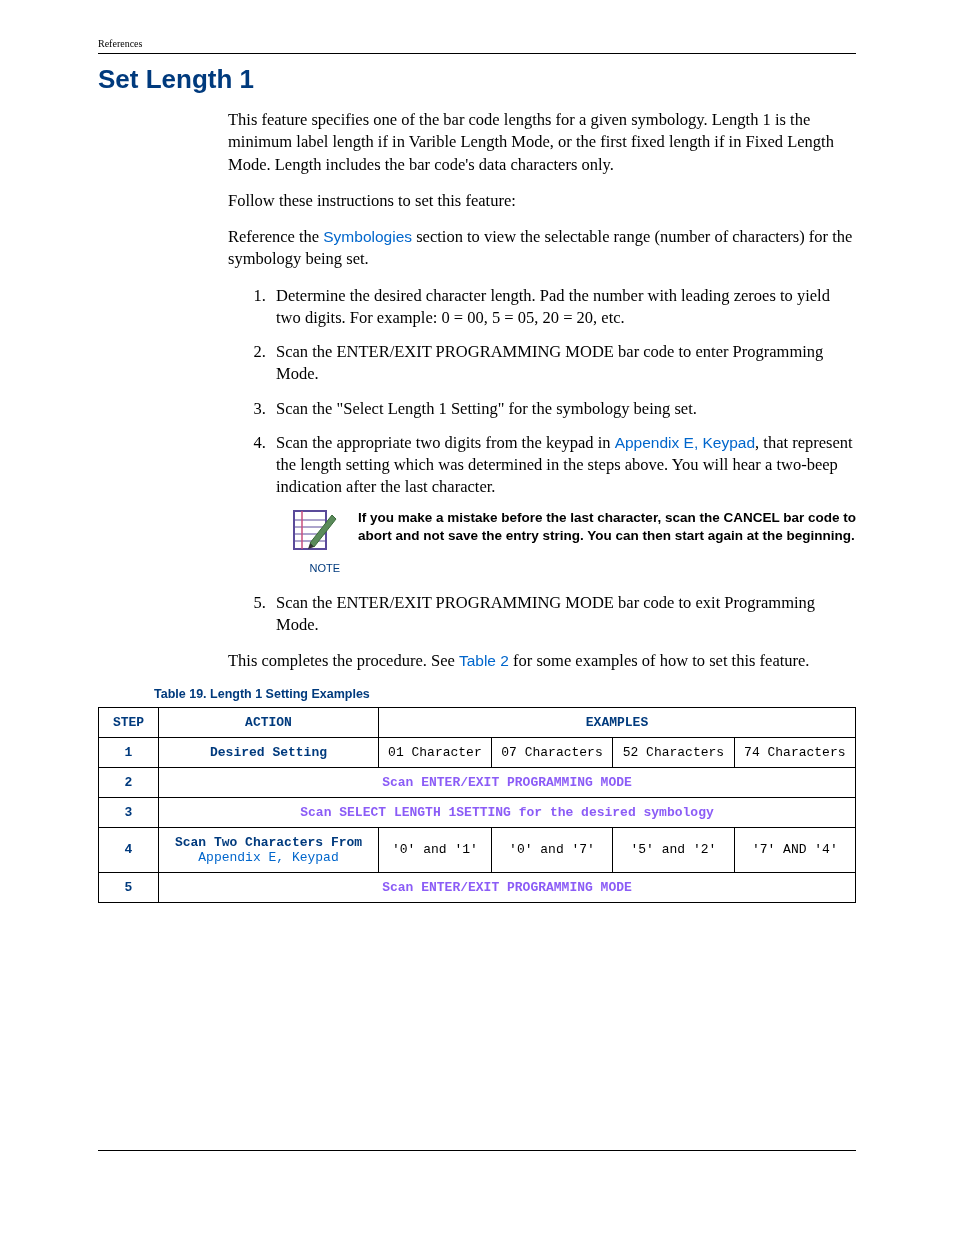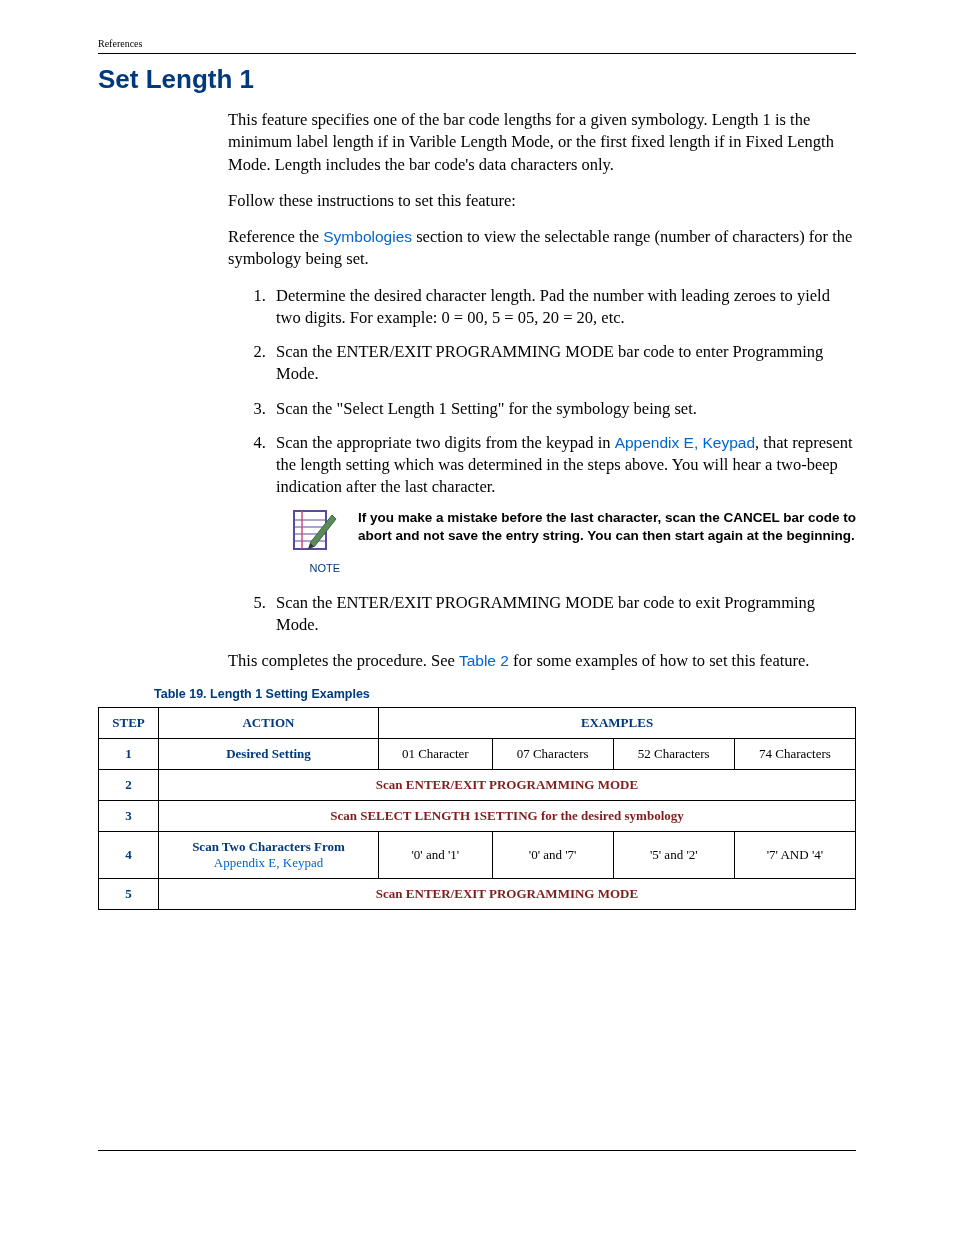--- a/index.html
+++ b/index.html
@@ -64,38 +64,38 @@
   .table-caption {
     font-family: Arial, Helvetica, sans-serif;
     font-weight: bold;
     font-size: 12.5px;
     color: #003a7d;
     margin: 8px 0 6px 56px;
   }
   table {
     width: 100%;
     border-collapse: collapse;
-    font-family: Liberation Serif, serif;
+    font-family: Liberation Mono, monospace;
     font-size: 13px;
   }
   th, td {
     border: 1px solid #000;
     padding: 7px 4px;
     text-align: center;
     vertical-align: middle;
   }
   th {
     font-weight: bold;
     color: #003a7d;
   }
   .col-step { width: 60px; }
   .col-action { width: 220px; }
   .bold-blue { font-weight: bold; color: #003a7d; }
   .table-link { color: #0066cc; }
-  .row-span { font-weight: bold; color: #7f1d1d; }
+  .row-span { font-weight: bold; color: #8b5cf6; }
   .footer {
     position: absolute;
     bottom: 80px;
     left: 98px;
     right: 98px;
   }
   .footer hr {
     border: none;
     border-top: 1.5px solid #000;
     margin-bottom: 4px;

